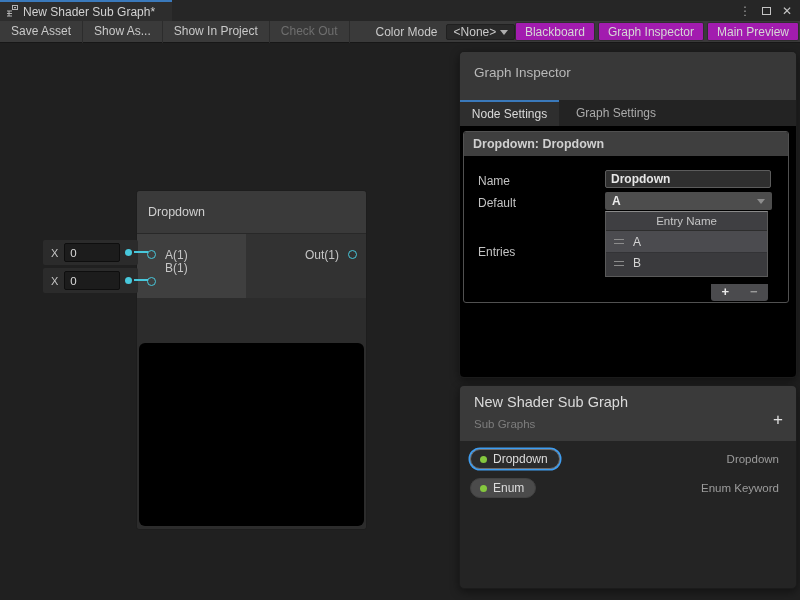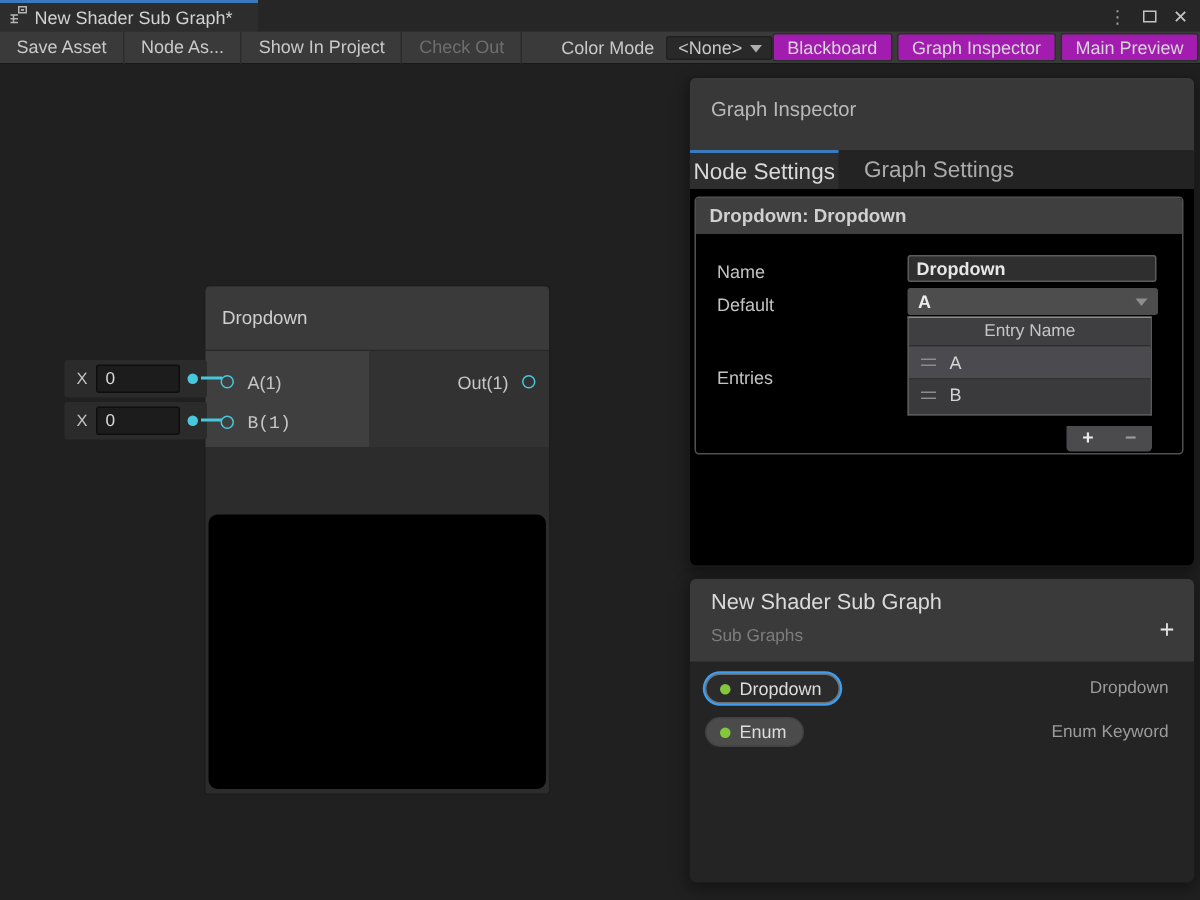--- a/index.html
+++ b/index.html
@@ -50,21 +50,21 @@
   .xfield input { width:56px; height:19px; background:#1c1c1c; border:1px solid #0e0e0e; border-radius:2px;
                   color:#dadada; font-size:11.5px; font-family:"Liberation Sans",sans-serif; padding-left:5px; outline:none; }
   .xdot { width:7px; height:7px; border-radius:50%; background:#48c8dc; margin-left:5px; }
   .wire { position:absolute; height:2px; background:#48c8dc; }
 
   
   .panel { position:absolute; background:#2e2e2e; border:1px solid #1b1b1b; border-radius:5px; overflow:hidden;
            box-shadow:0 3px 10px rgba(0,0,0,0.45); }
   .inspector { left:459px; top:51px; width:338px; height:327px; }
   .ins-header { height:48px; background:#383838; padding:13px 0 0 14px; font-size:13.5px; color:#b9b9b9; }
-  .tabrow { height:26px; background:#232323; display:flex; font-size:15px; }
+  .tabrow { height:26px; background:#232323; display:flex; font-size:12px; }
   .tab-active { width:99px; background:#2e2e2e; border-top:2px solid #3a79bb; color:#d9d9d9;
                 display:flex; align-items:center; justify-content:center; }
   .tab-idle { padding:4px 17px; color:#ababab; display:flex; align-items:center; }
   .ins-content { position:relative; height:253px; background:#000000; }
 
   .section { position:absolute; left:3px; top:5px; width:326px; height:172px; border:1px solid #515151; border-radius:3px; }
   .sec-header { height:24px; background:#3f3f3f; line-height:24px; padding-left:9px; font-size:12.5px; font-weight:bold;
                 color:#d0d0d0; border-radius:2px 2px 0 0; }
   .flabel { position:absolute; left:14px; font-size:12px; color:#c3c3c3; }
   .name-input { position:absolute; left:141px; top:38px; width:166px; height:18px; background:#2f2f2f;
@@ -117,21 +117,21 @@
   </div>
   <div class="win-controls">
     <span class="menu-dots">⋮</span>
     <span class="max-box"></span>
     <span class="close-x">✕</span>
   </div>
 </div>
 
 <div class="toolbar">
   <div class="tbtn">Save Asset</div>
-  <div class="tbtn">Node As...</div>
+  <div class="tbtn">Show As...</div>
   <div class="tbtn">Show In Project</div>
   <div class="tbtn disabled">Check Out</div>
   <div class="cm-label">Color Mode</div>
   <div class="cm-drop">
     <span>&lt;None&gt;</span>
     <span class="tri"></span>
   </div>
   <div class="right-group">
     <div class="rbtn">Blackboard</div>
     <div class="rbtn">Graph Inspector</div>
@@ -144,21 +144,21 @@
   <div class="node">
     <div class="node-title">
       <span>Dropdown</span>
     </div>
     <div class="ports">
       <div class="in-sec"></div>
       <div class="out-sec"></div>
       <div class="port-circle" style="left:10px; top:16px;"></div>
       <div class="port-label" style="left:28px; top:14px;">A(1)</div>
       <div class="port-circle" style="left:10px; top:43px;"></div>
-      <div class="port-label" style="left:28px; top:41px;font-family:Liberation Mono, monospace;">B(1)</div>
+      <div class="port-label" style="left:28px; top:27px;">B(1)</div>
       <div class="port-label" style="right:27px; top:14px;">Out(1)</div>
       <div class="port-circle" style="left:211px; top:16px;"></div>
     </div>
     <div class="preview"></div>
   </div>
 
   <div class="xfield" style="left:43px; top:197px;">
     <span class="xl">X</span>
     <input value="0" style="">
     <span class="xdot"></span>

